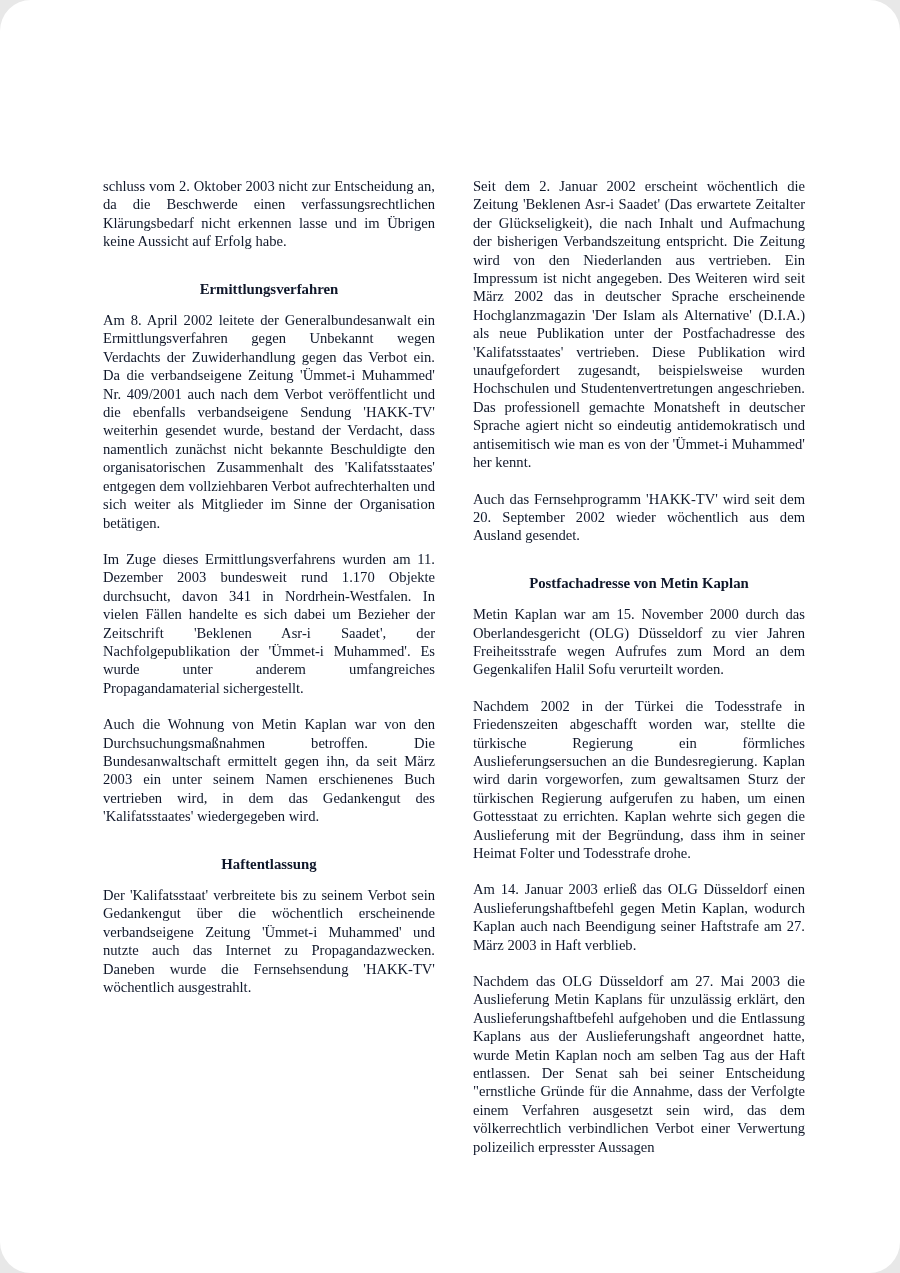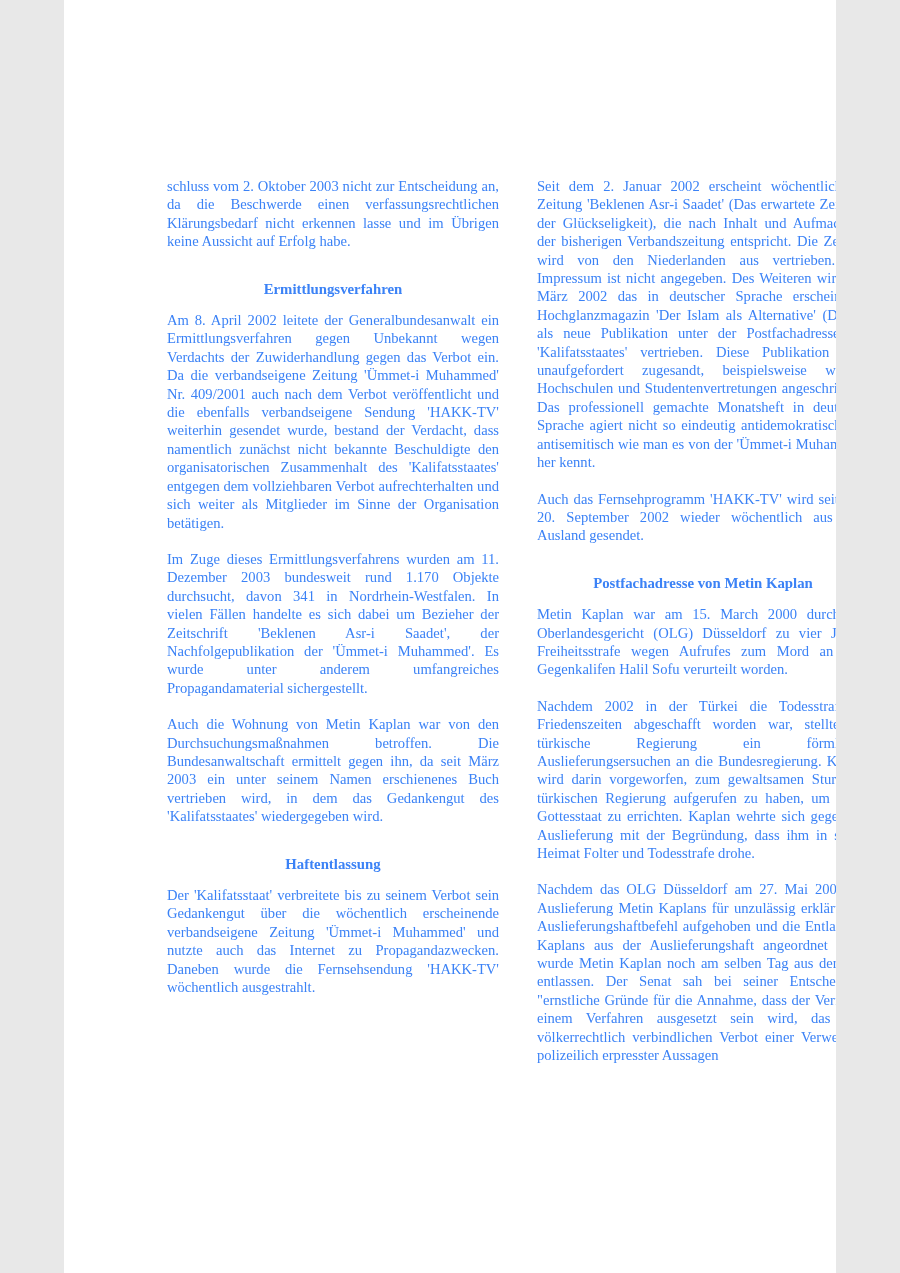--- a/index.html
+++ b/index.html
@@ -2,27 +2,28 @@
 <html lang="de"><head>
 <meta charset="utf-8">
 <style>
   html, body {
     margin: 0;
     padding: 0;
     background: #e8e8e8;
   }
   .page {
     position: relative;
-    width: 772px;
+    width: 900px;
     height: 1273px;
     margin: 0 auto;
     background: #ffffff;
     font-family: "Liberation Serif", serif;
-    color: #3b82f6;
+    color: #0f172a;
     overflow: hidden;
+    border-radius: 31px;
   }
   .columns {
     position: absolute;
     top: 177px;
     left: 103px;
     width: 702px;
     display: flex;
     gap: 38px;
   }
   .col {
@@ -79,21 +80,22 @@
       <p class="para">Im Zuge dieses Ermittlungsverfahrens wurden am 11. Dezember 2003 bundesweit rund 1.170 Objekte durchsucht, davon 341 in Nordrhein-Westfalen. In vielen Fällen handelte es sich dabei um Bezieher der Zeitschrift 'Beklenen Asr-i Saadet', der Nachfolgepublikation der 'Ümmet-i Muhammed'. Es wurde unter anderem umfangreiches Propagandamaterial sichergestellt.</p>
       <p class="para">Auch die Wohnung von Metin Kaplan war von den Durchsuchungsmaßnahmen betroffen. Die Bundesanwaltschaft ermittelt gegen ihn, da seit März 2003 ein unter seinem Namen erschienenes Buch vertrieben wird, in dem das Gedankengut des 'Kalifatsstaates' wiedergegeben wird.</p>
       <h3 class="heading">Haftentlassung</h3>
       <p class="para">Der 'Kalifatsstaat' verbreitete bis zu seinem Verbot sein Gedankengut über die wöchentlich erscheinende verbandseigene Zeitung 'Ümmet-i Muhammed' und nutzte auch das Internet zu Propagandazwecken. Daneben wurde die Fernsehsendung 'HAKK-TV' wöchentlich ausgestrahlt.</p>
     </div>
 
     <div class="col">
       <p class="para">Seit dem 2. Januar 2002 erscheint wöchentlich die Zeitung 'Beklenen Asr-i Saadet' (Das erwartete Zeitalter der Glückseligkeit), die nach Inhalt und Aufmachung der bisherigen Verbandszeitung entspricht. Die Zeitung wird von den Niederlanden aus vertrieben. Ein Impressum ist nicht angegeben. Des Weiteren wird seit März 2002 das in deutscher Sprache erscheinende Hochglanzmagazin 'Der Islam als Alternative' (D.I.A.) als neue Publikation unter der Postfachadresse des 'Kalifatsstaates' vertrieben. Diese Publikation wird unaufgefordert zugesandt, beispielsweise wurden Hochschulen und Studentenvertretungen angeschrieben. Das professionell gemachte Monatsheft in deutscher Sprache agiert nicht so eindeutig antidemokratisch und antisemitisch wie man es von der 'Ümmet-i Muhammed' her kennt.</p>
       <p class="para">Auch das Fernsehprogramm 'HAKK-TV' wird seit dem 20. September 2002 wieder wöchentlich aus dem Ausland gesendet.</p>
       <h3 class="heading">Postfachadresse von Metin Kaplan</h3>
-      <p class="para">Metin Kaplan war am 15. March 2000 durch das Oberlandesgericht (OLG) Düsseldorf zu vier Jahren Freiheitsstrafe wegen Aufrufes zum Mord an dem Gegenkalifen Halil Sofu verurteilt worden.</p>
+      <p class="para">Metin Kaplan war am 15. November 2000 durch das Oberlandesgericht (OLG) Düsseldorf zu vier Jahren Freiheitsstrafe wegen Aufrufes zum Mord an dem Gegenkalifen Halil Sofu verurteilt worden.</p>
       <p class="para">Nachdem 2002 in der Türkei die Todesstrafe in Friedenszeiten abgeschafft worden war, stellte die türkische Regierung ein förmliches Auslieferungsersuchen an die Bundesregierung. Kaplan wird darin vorgeworfen, zum gewaltsamen Sturz der türkischen Regierung aufgerufen zu haben, um einen Gottesstaat zu errichten. Kaplan wehrte sich gegen die Auslieferung mit der Begründung, dass ihm in seiner Heimat Folter und Todesstrafe drohe.</p>
+      <p class="para">Am 14. Januar 2003 erließ das OLG Düsseldorf einen Auslieferungshaftbefehl gegen Metin Kaplan, wodurch Kaplan auch nach Beendigung seiner Haftstrafe am 27. März 2003 in Haft verblieb.</p>
       <p class="para">Nachdem das OLG Düsseldorf am 27. Mai 2003 die Auslieferung Metin Kaplans für unzulässig erklärt, den Auslieferungshaftbefehl aufgehoben und die Entlassung Kaplans aus der Auslieferungshaft angeordnet hatte, wurde Metin Kaplan noch am selben Tag aus der Haft entlassen. Der Senat sah bei seiner Entscheidung "ernstliche Gründe für die Annahme, dass der Verfolgte einem Verfahren ausgesetzt sein wird, das dem völkerrechtlich verbindlichen Verbot einer Verwertung polizeilich erpresster Aussagen</p>
     </div>
 
   </div>
 
 
 </div>
 
 </body></html>

